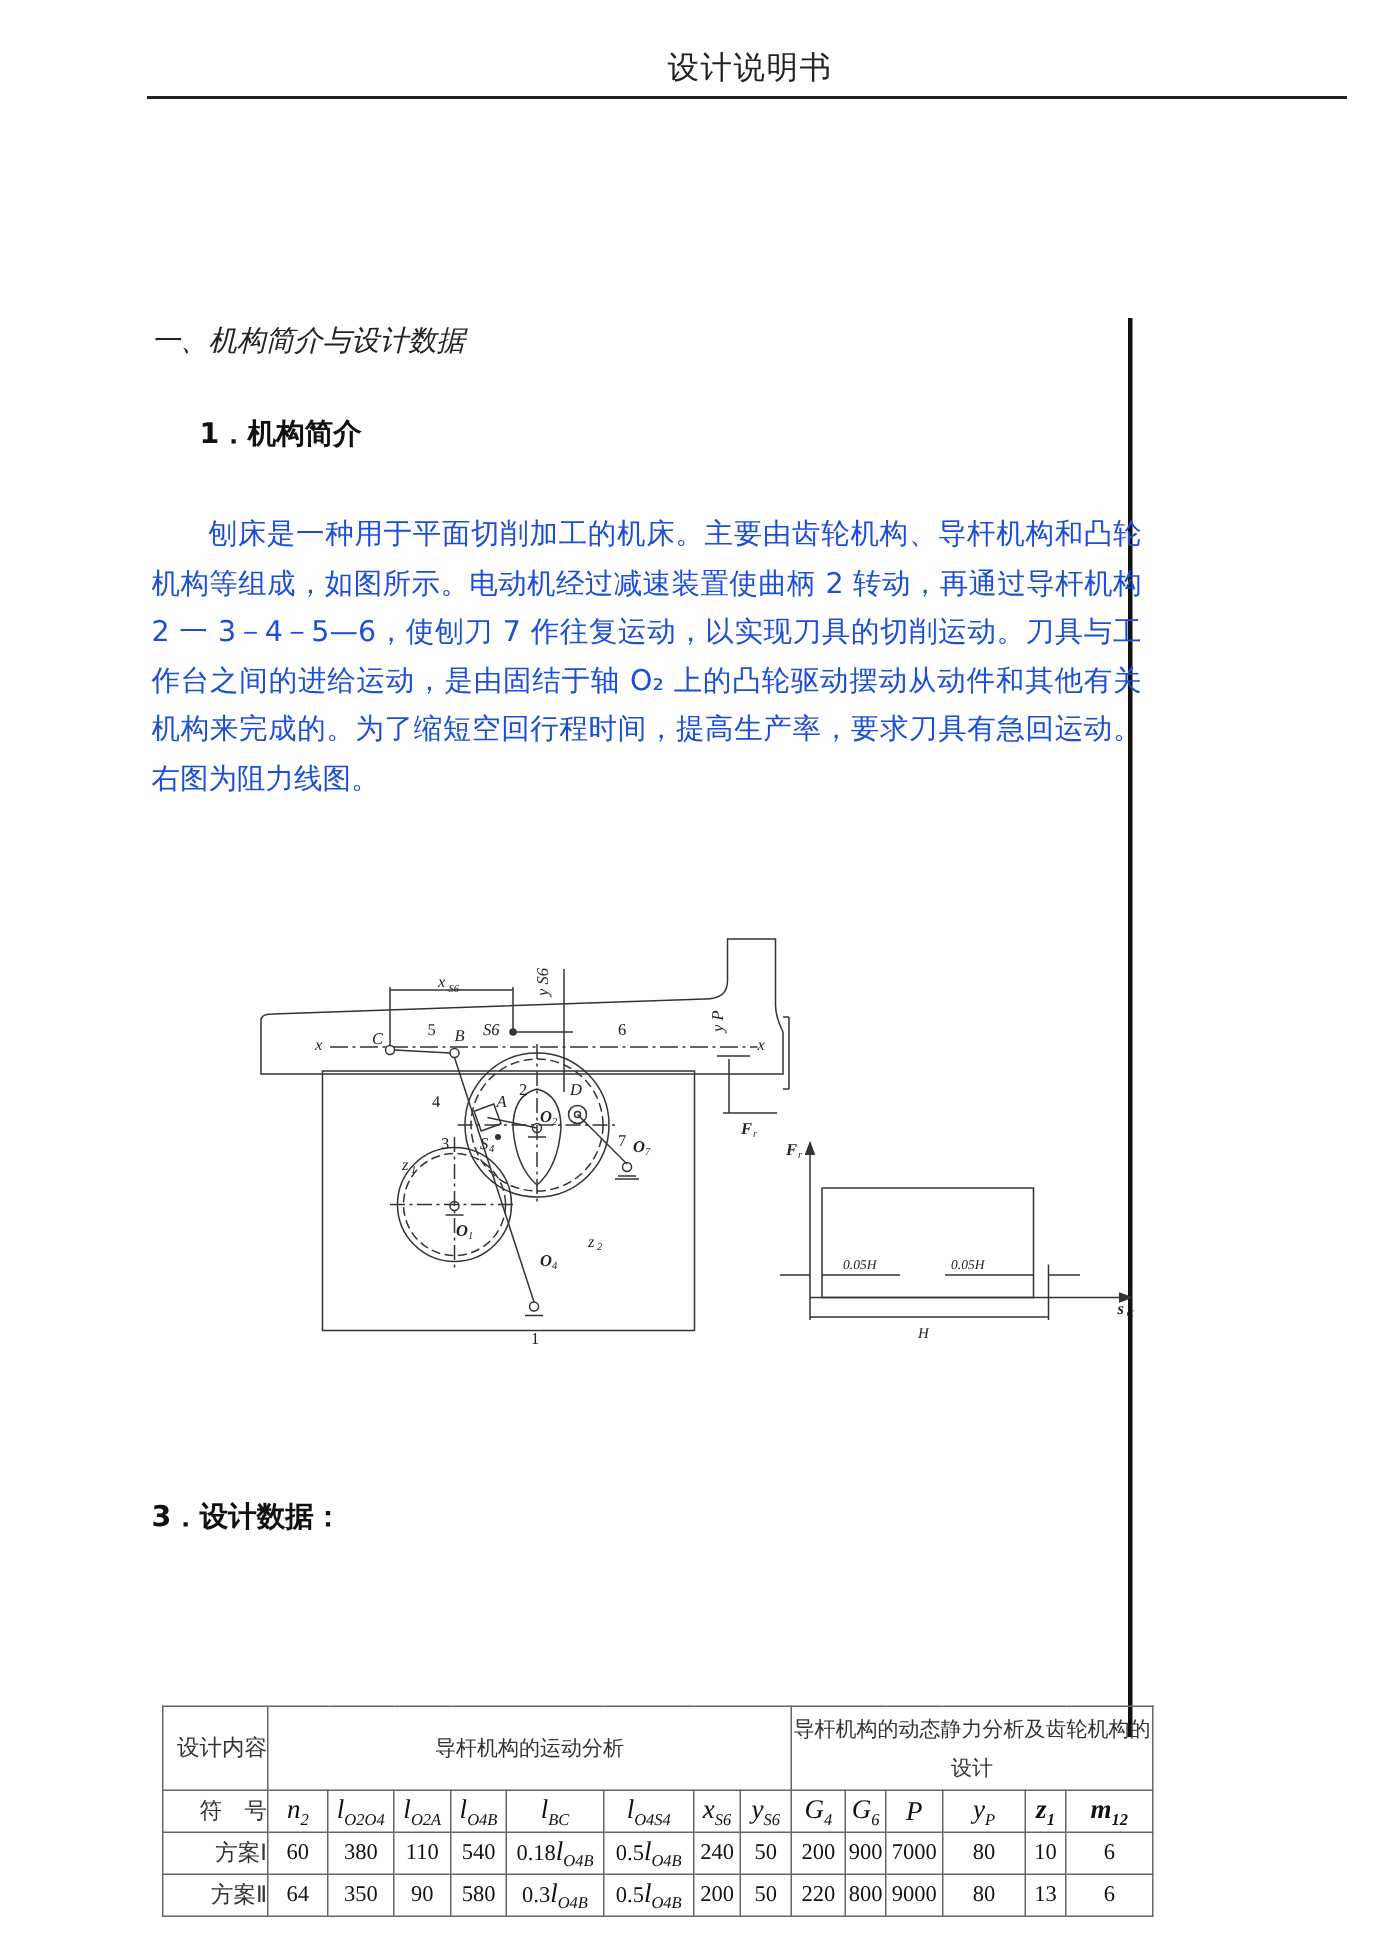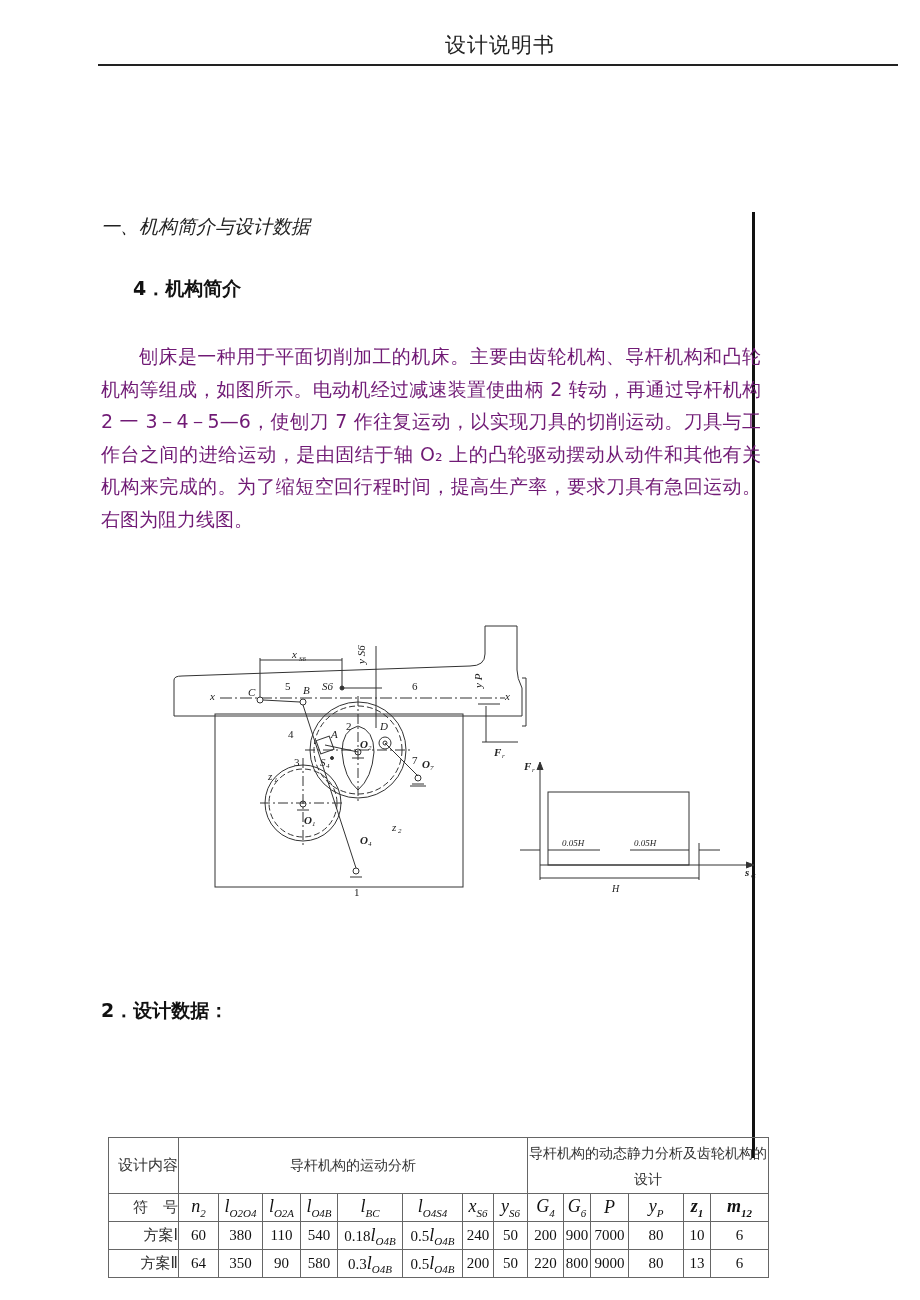--- a/index.html
+++ b/index.html
@@ -7,21 +7,21 @@
          font-family: "DejaVu Serif", "Liberation Serif", serif; color: #111; }
   .header-title { position: absolute; left: 0; width: 1000px; top: 31px; text-align: center;
                   font-family: "DejaVu Sans", sans-serif; font-size: 21px; letter-spacing: 1px; color: #222; }
   .header-rule { position: absolute; left: 98px; top: 64px; width: 800px; height: 2px; background: #222; }
   .margin-line { position: absolute; left: 752px; top: 212px; width: 3px; height: 946px; background: #111; }
   .sec-title { position: absolute; left: 101px; top: 214px; font-size: 19px;
                font-family: "DejaVu Sans", sans-serif; color: #222; font-style: italic; }
   .sub-title { position: absolute; left: 133px; top: 276px; font-size: 19px; font-weight: bold;
                font-family: "DejaVu Sans", sans-serif; }
   .para { position: absolute; left: 101px; top: 340px; width: 660px; font-size: 19px; line-height: 32.5px;
-          font-family: "DejaVu Sans", sans-serif; text-align: justify; color: #701a75; }
+          font-family: "DejaVu Sans", sans-serif; text-align: justify; color: #1d4ed8; }
   .para p { margin: 0; text-indent: 38px; }
   .figure { position: absolute; left: 160px; top: 618px; width: 600px; height: 290px; }
   .sub-title2 { position: absolute; left: 101px; top: 998px; font-size: 19px; font-weight: bold;
                 font-family: "DejaVu Sans", sans-serif; }
   table.data { position: absolute; left: 108px; top: 1137px; border-collapse: collapse;
                font-family: "Liberation Serif", serif; font-size: 15px; }
   table.data td { border: 1px solid #666; text-align: center; padding: 0; height: 27px; white-space: nowrap; }
   table.data td.hdr { font-family: "DejaVu Sans", sans-serif; font-size: 14px; color: #333; }
   table.data td.lbl { font-family: "DejaVu Sans", sans-serif; font-size: 15px; text-align: right; padding-left: 4px; color: #333; }
   .sym { font-style: italic; font-size: 18px; }
@@ -29,21 +29,21 @@
   .bold { font-weight: bold; }
 </style>
 </head>
 <body>
 
 <div class="header-title">设计说明书</div>
 <div class="header-rule"></div>
 <div class="margin-line"></div>
 
 <div class="sec-title">一、机构简介与设计数据</div>
-<div class="sub-title">4．机构简介</div>
+<div class="sub-title">1．机构简介</div>
 <div class="para">
   <p>刨床是一种用于平面切削加工的机床。主要由齿轮机构、导杆机构和凸轮机构等组成，如图所示。电动机经过减速装置使曲柄 2 转动，再通过导杆机构 2 一 3－4－5—6，使刨刀 7 作往复运动，以实现刀具的切削运动。刀具与工作台之间的进给运动，是由固结于轴 O₂ 上的凸轮驱动摆动从动件和其他有关机构来完成的。为了缩短空回行程时间，提高生产率，要求刀具有急回运动。右图为阻力线图。</p>
 </div>
 
 <svg class="figure" viewBox="0 0 600 290" width="600" height="290" font-family="Liberation Serif, serif" font-size="11" fill="none" stroke="#333" stroke-width="1">
 
   <path d="M22 58 L310 48 Q325 48 325 36 L325 8 L357 8 L357 52 Q357 60 362 70 L362 98 L14 98 L14 62 Q14 58 22 58 Z"></path>
   <line x1="362" y1="60" x2="366" y2="60"></line>
     <line x1="366" y1="60" x2="366" y2="108"></line>
     <line x1="362" y1="108" x2="366" y2="108"></line>
@@ -142,21 +142,21 @@
     <text x="364" y="152" font-weight="bold">F</text>
       <text x="372" y="154" font-size="7">r</text>
     <text x="585" y="258" font-weight="bold">s</text>
       <text x="591" y="260" font-size="7">C</text>
     <text x="402" y="228" font-size="9">0.05H</text>
       <text x="474" y="228" font-size="9">0.05H</text>
     <text x="452" y="274" font-size="10">H</text>
   </g>
 </svg>
 
-<div class="sub-title2">2．设计数据：</div>
+<div class="sub-title2">3．设计数据：</div>
 
 <table class="data">
   <colgroup>
     <col style="width:70px">
       <col style="width:40px">
       <col style="width:44px">
       <col style="width:38px">
       <col style="width:37px">
     <col style="width:65px">
       <col style="width:60px">

